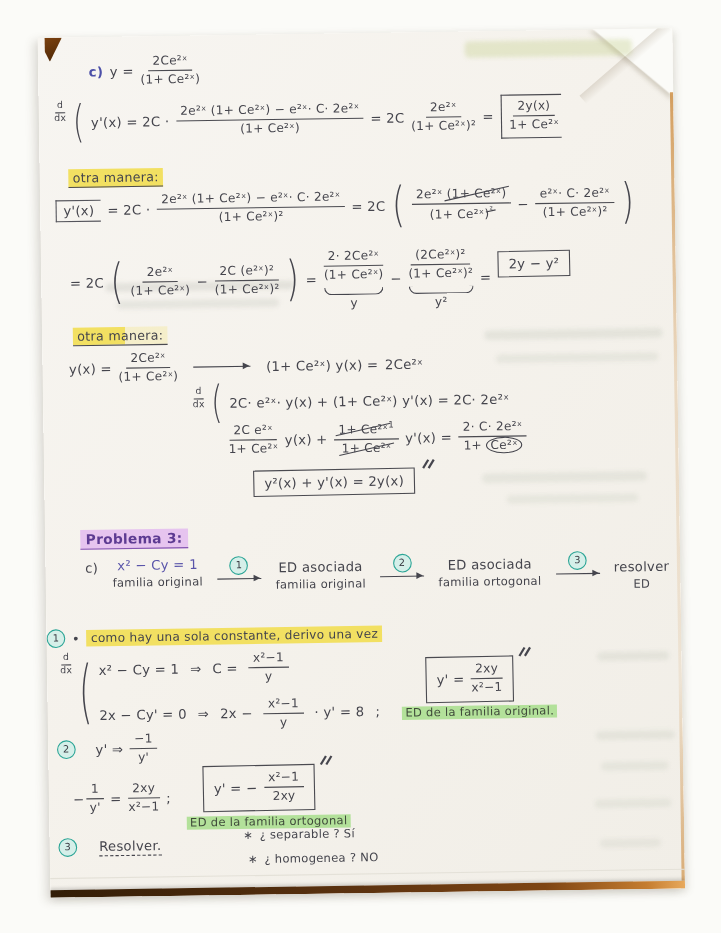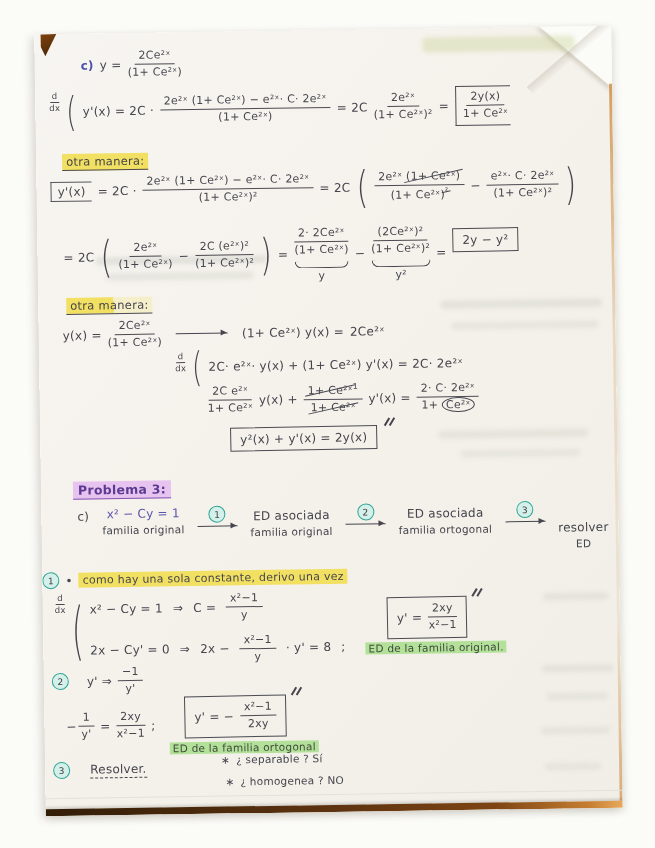--- a/index.html
+++ b/index.html
@@ -277,21 +277,21 @@
       <span class="arrow"></span>
     </span>
     <span class="col" style="margin-top:4px">
       <span>ED asociada</span>
       <span class="sm">familia ortogonal</span>
     </span>
     <span class="stage">
       <span class="circ">3</span>
       <span class="arrow"></span>
     </span>
-    <span class="col" style="margin-top:20px">
+    <span class="col" style="margin-top:8px">
       <span>resolver</span>
       <span class="sm">ED</span>
     </span>
   </div>
 
   <div class="ml" style="left:0;top:538px">
     <span class="circ">1</span>
     <span>•</span>
     <span class="hl-note">como hay una sola constante, derivo una vez</span>
   </div>

